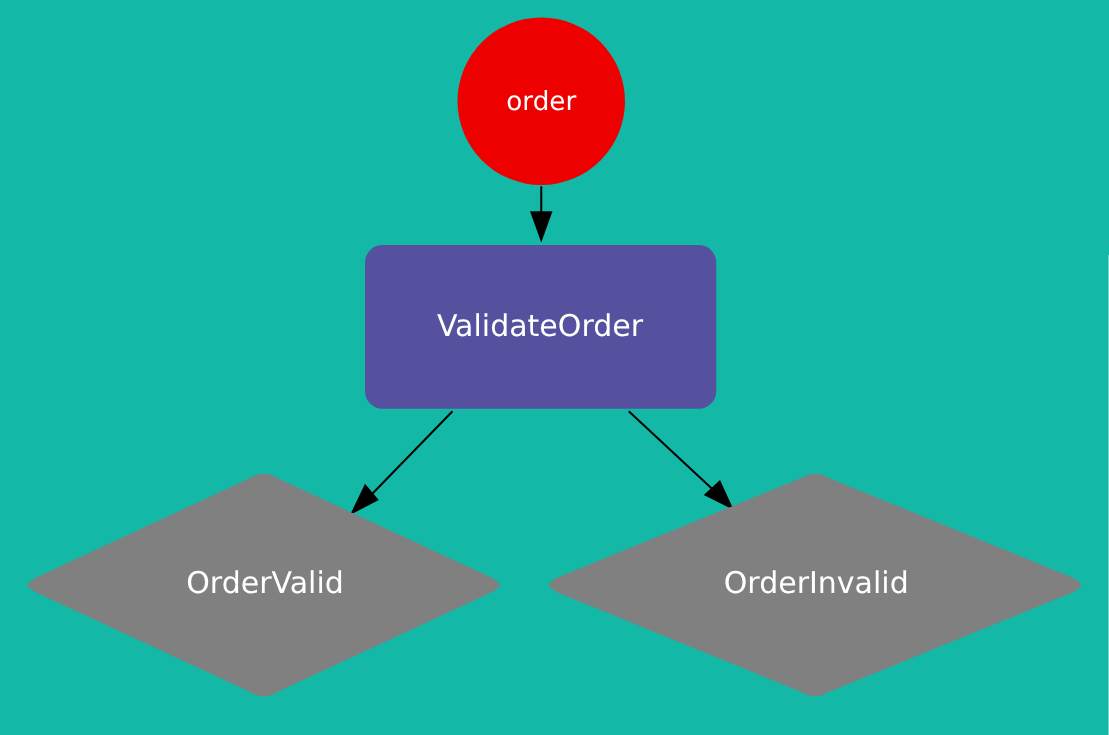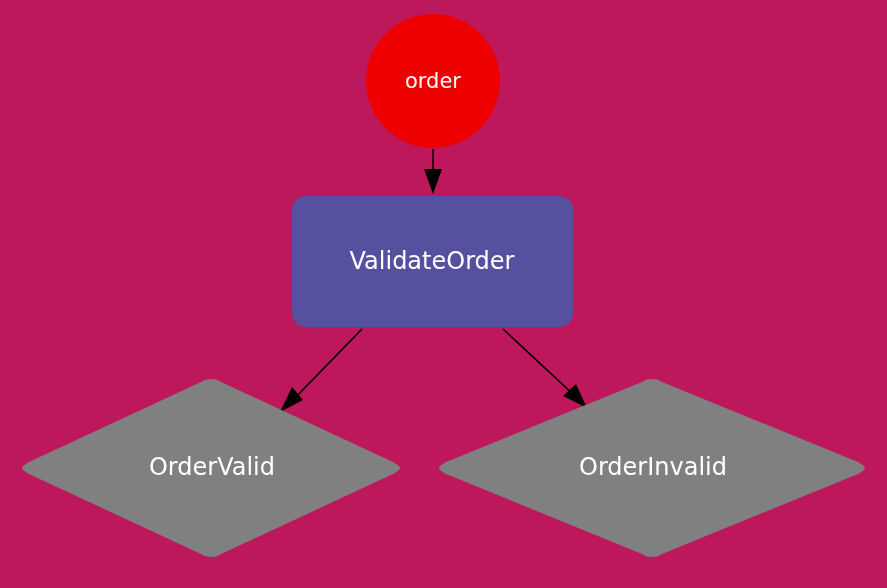--- a/index.html
+++ b/index.html
@@ -11,21 +11,21 @@
   body {
     width: 887px;
     height: 588px;
     font-family: "DejaVu Sans", "Liberation Sans", sans-serif;
     overflow: hidden;
   }
   #diagram-canvas {
     position: relative;
     width: 887px;
     height: 588px;
-    background: #be185d;
+    background: #14b8a6;
   }
   #diagram-svg {
     position: absolute;
     top: 0;
     left: 0;
     width: 887px;
     height: 588px;
     display: block;
   }
   .node-label {

